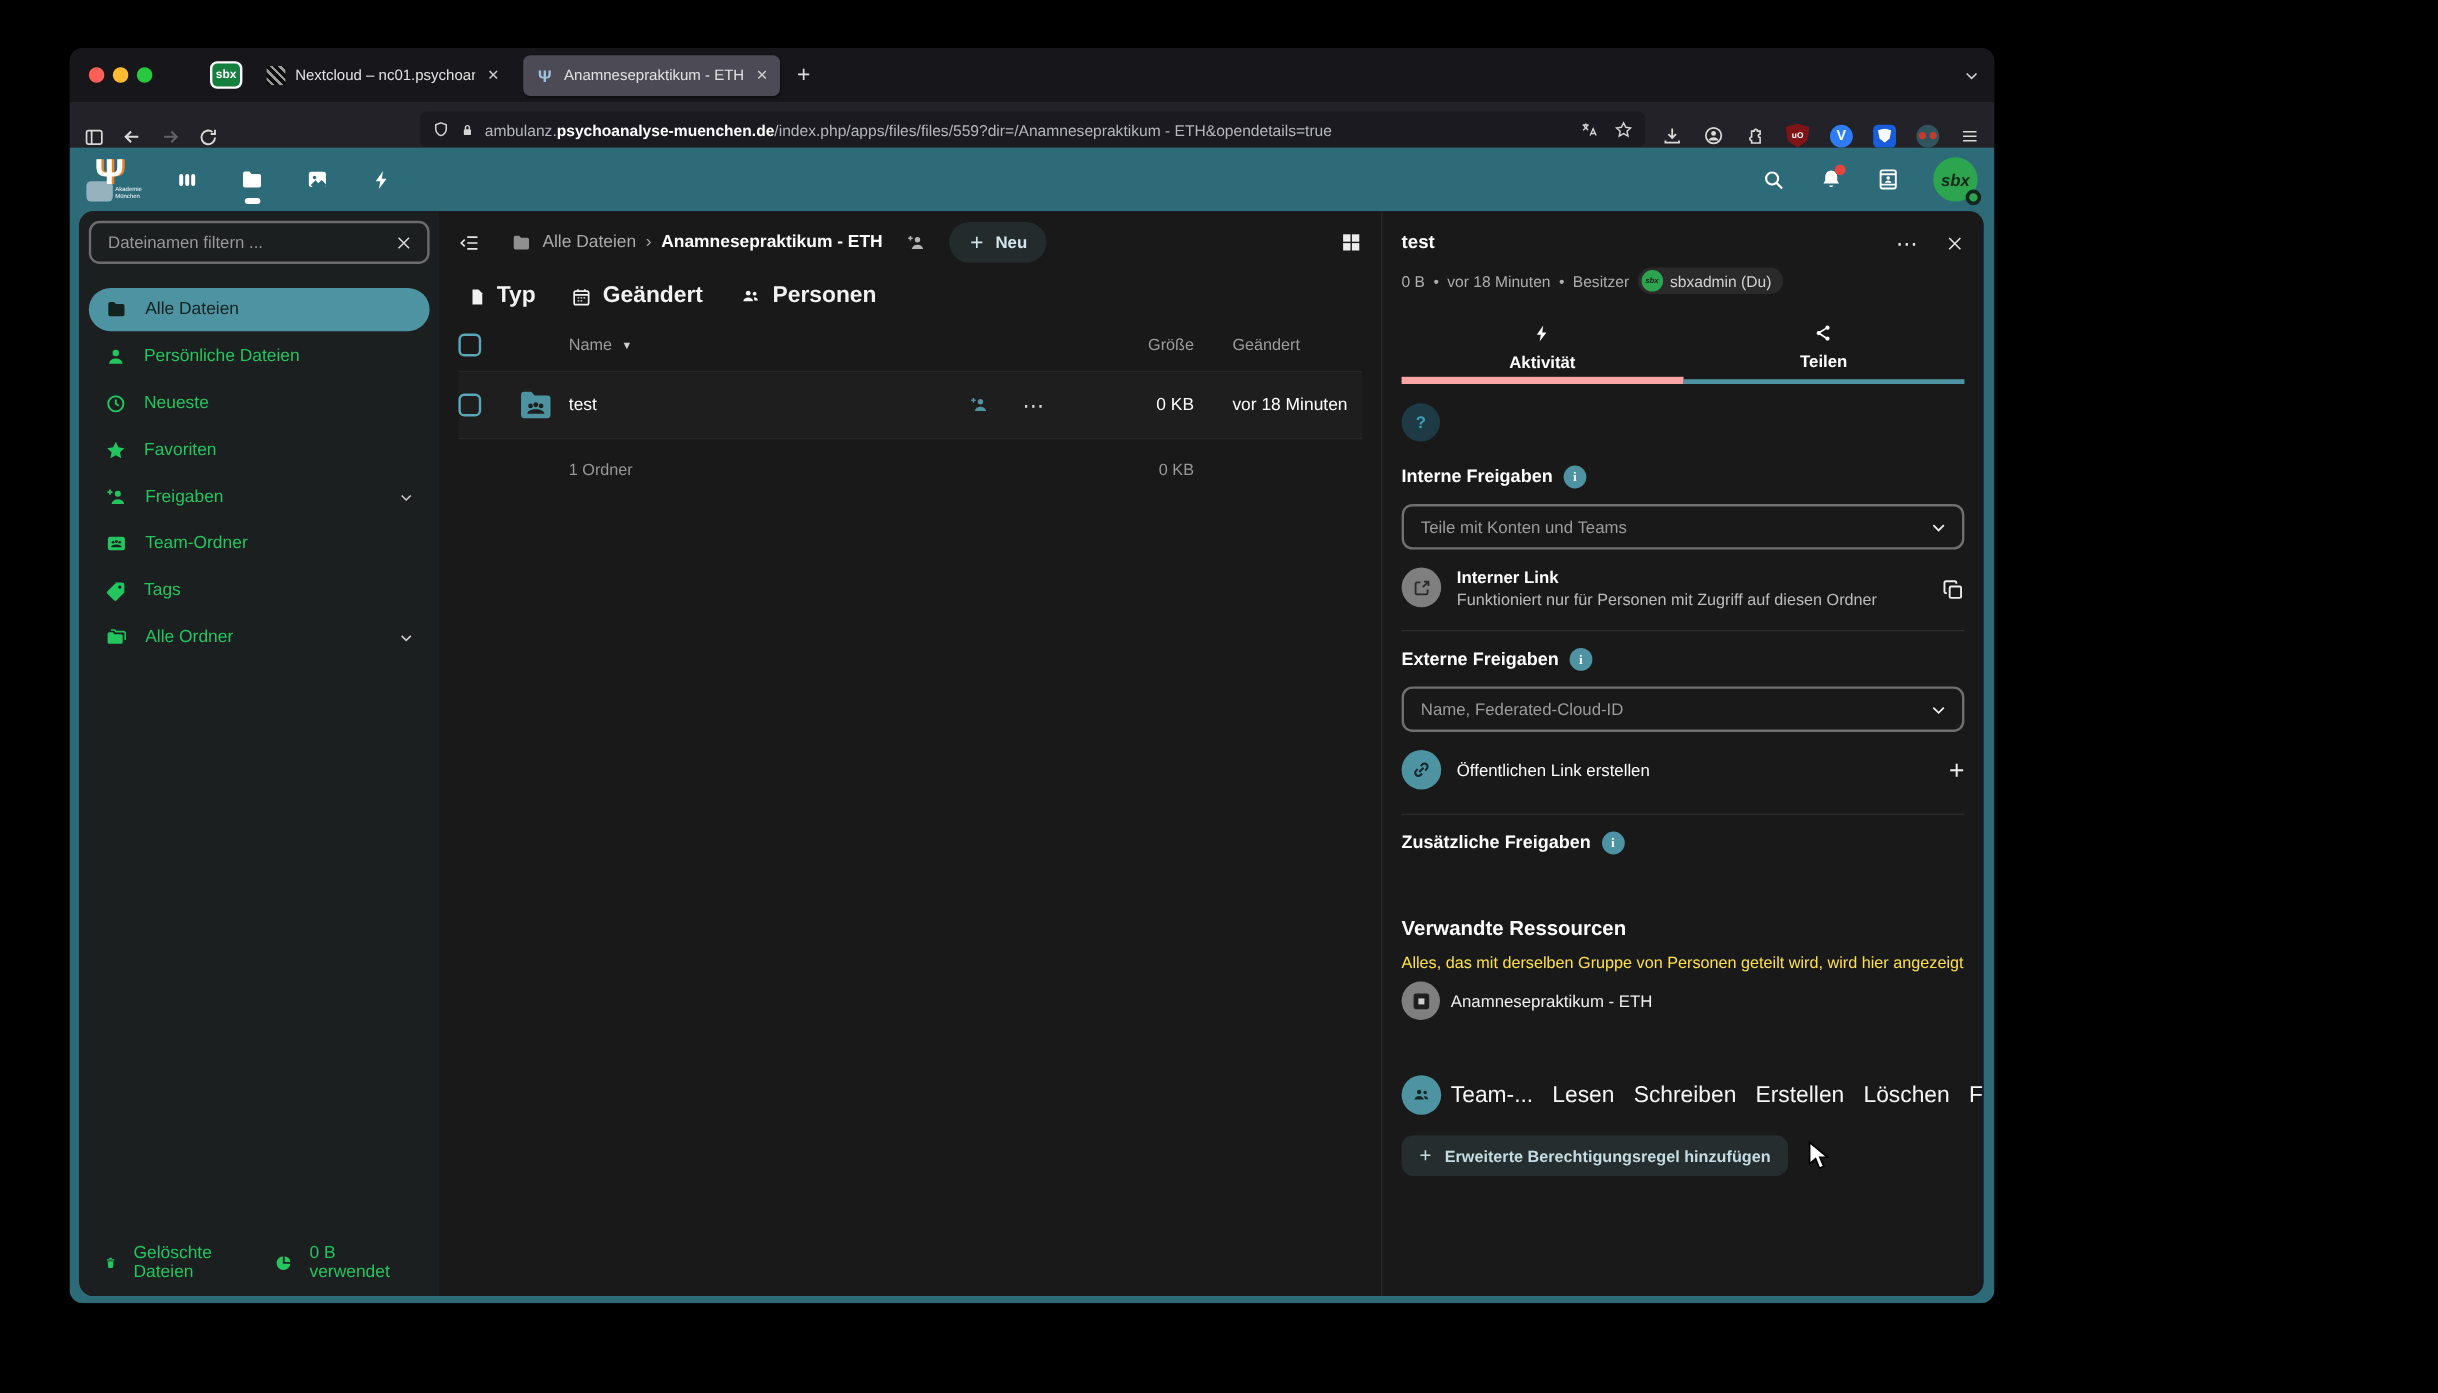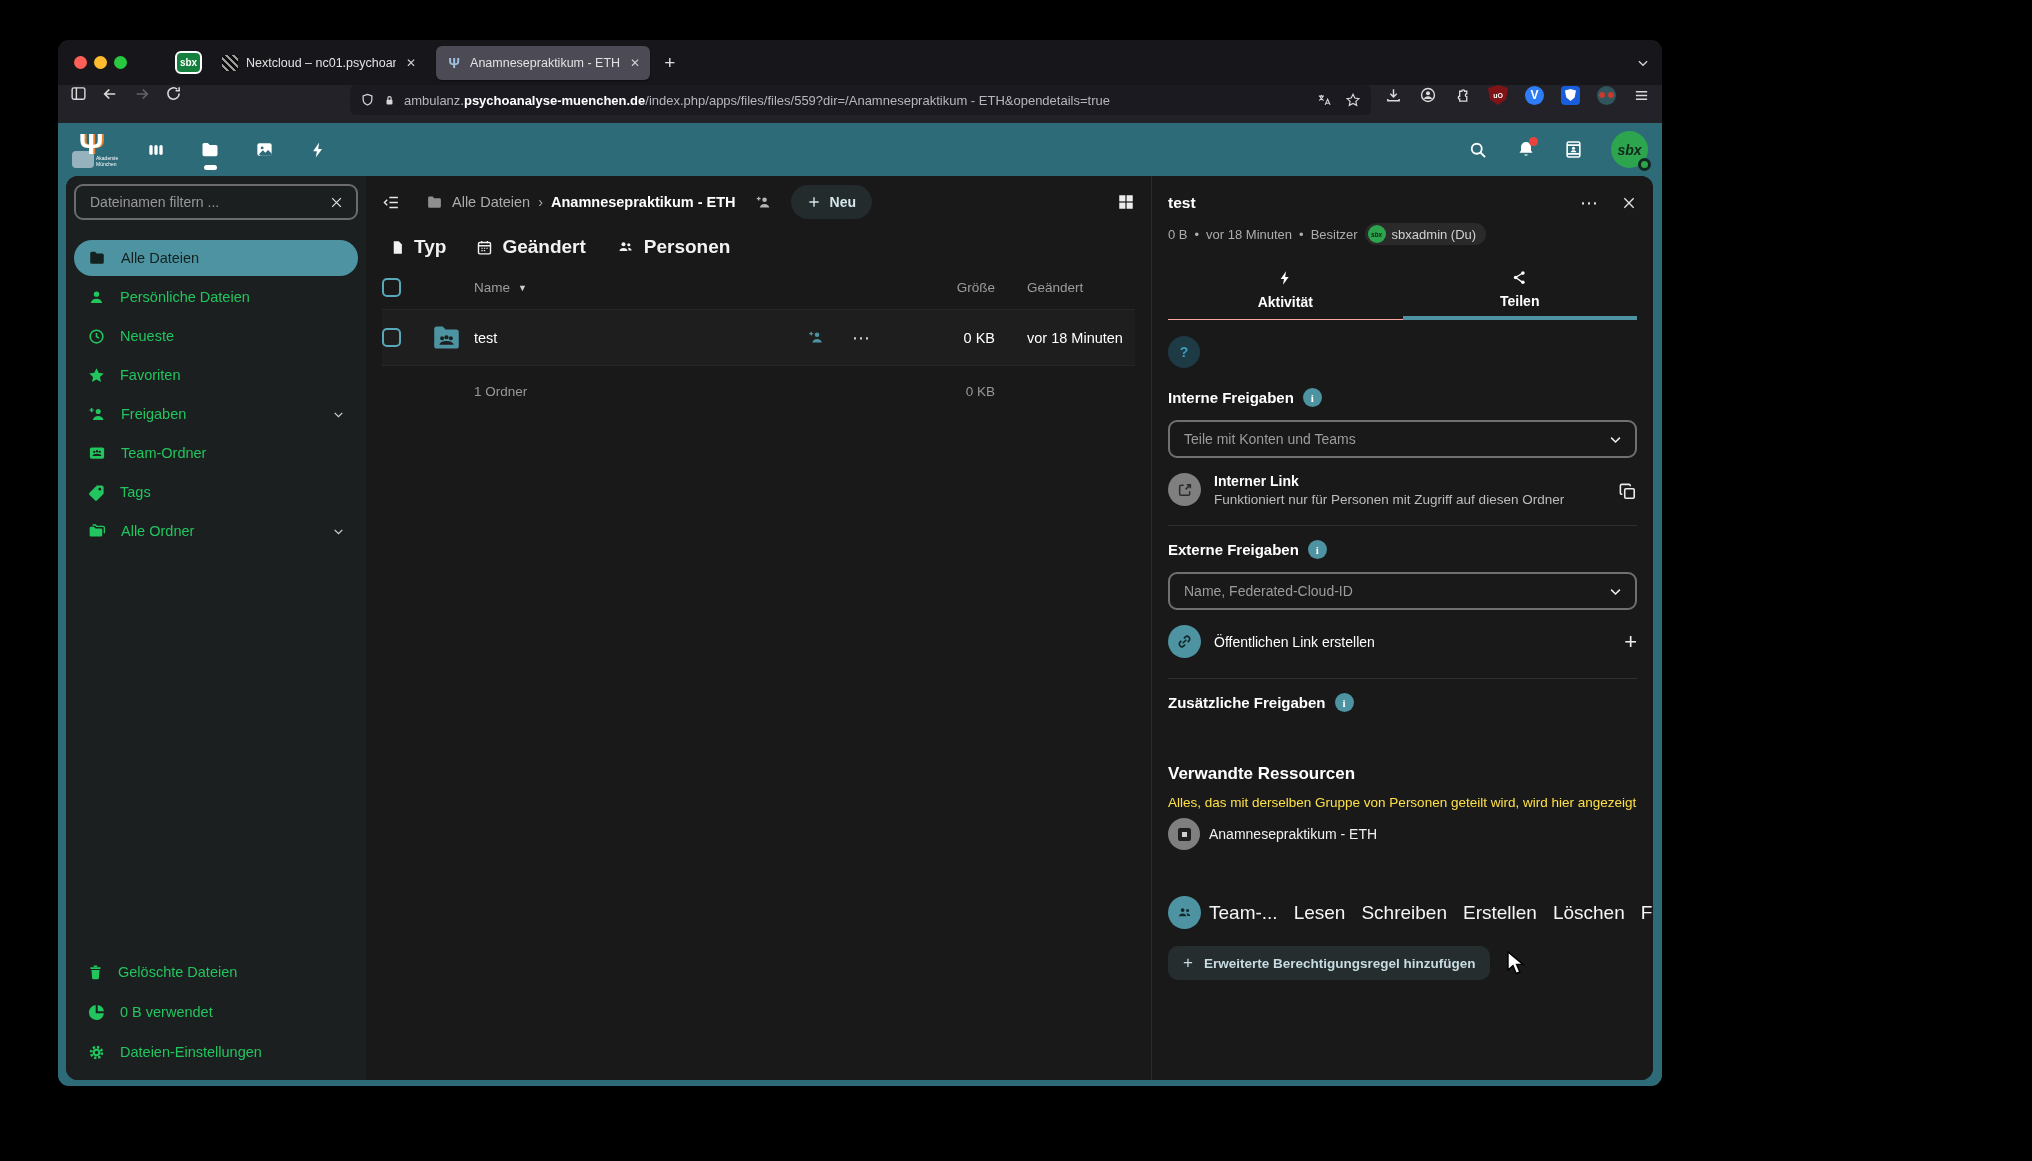--- a/index.html
+++ b/index.html
@@ -18,21 +18,21 @@
   .tab{height:34px;display:flex;align-items:center;gap:8px;padding:0 10px;border-radius:6px;font-size:12.5px;color:#e2e2e2;white-space:nowrap;margin-left:10px}
   .tab .tlabel{max-width:150px;overflow:hidden;text-overflow:clip}
   .tab.active{background:#4b4a55;box-shadow:0 1px 2px rgba(0,0,0,.4)}
   .tab-x{color:#cfcfcf;font-size:12px;margin-left:2px}
   .fav1{width:16px;height:16px;border-radius:3px;background:#0c0c0c;background-image:repeating-linear-gradient(45deg,transparent 0 3px,#9a9a9a 3px 5px)}
   .fav2{width:16px;height:16px;display:grid;place-items:center;color:#9fc3df;font-size:14px;font-weight:bold}
   .newtab{margin-left:14px;color:#dcdcdc;font-size:19px;font-weight:300}
   .tab-overflow{margin-left:auto;color:#cfcfcf}
 
   
-  .toolbar{height:38px;background:#232229;display:flex;align-items:flex-start;padding:0 12px;gap:14px}
+  .toolbar{height:38px;background:#232229;display:flex;align-items:flex-end;padding:0 12px;gap:14px}
   .ticon{color:#dadada}
   .ticon.disabled{color:#63626b}
   .tspacer{width:158px}
   .urlbar{width:1150px;height:30px;background:#1b1a21;border-radius:6px;display:flex;align-items:center;padding:0 10px;gap:8px;font-size:13px}
   .url{flex:1;white-space:nowrap;overflow:hidden;color:#b6b6bd}
   .url b{color:#fff;font-weight:bold}
   .url-actions{display:flex;gap:12px;align-items:center;color:#d6d6d6}
   .ticons-right{margin-left:auto;display:flex;align-items:center;gap:17px}
   .ext{width:19px;height:19px;display:grid;place-items:center}
   .ext-ublock{background:#7e1416;clip-path:polygon(50% 0,100% 15%,90% 72%,50% 100%,10% 72%,0 15%);color:#fff;font-size:7px;font-weight:bold;width:20px;height:20px}
@@ -63,21 +63,21 @@
 
   
   .sidebar{width:300px;background:#1b1f20;padding:8px;display:flex;flex-direction:column;flex:none}
   .filter{height:36px;border:2px solid #6c6c6c;border-radius:9px;display:flex;align-items:center;padding:0 12px;color:#989898;font-size:14px;background:transparent}
   .filter input{flex:1;background:transparent;border:none;outline:none;color:#ddd;font-size:14px;font-family:inherit}
   .filter input::placeholder{color:#989898}
   .nav{margin-top:20px;display:flex;flex-direction:column;gap:3px}
   .nav-item{height:36px;border-radius:20px;display:flex;align-items:center;gap:14px;padding:0 13px;font-size:14.5px;color:#22c55e}
   .nav-item .chev{margin-left:auto;color:#cfcfcf}
   .nav-item.selected{background:#4d93a1;color:#13211f}
-  .nav-bottom{margin-top:auto;display:flex;flex-direction:column;gap:4px;padding-bottom:2px}
+  .nav-bottom{margin-top:auto;display:flex;flex-direction:row;gap:20px;padding-bottom:2px}
 
   
   .main{flex:1;display:flex;flex-direction:column;background:#191919;padding:0 16px;min-width:0}
   .toprow{height:52px;display:flex;align-items:center;gap:8px}
   .collapse{color:#e6e6e6;margin-right:16px}
   .crumb{display:flex;align-items:center;gap:8px;color:#ababab;font-size:14.5px}
   .crumb .cur{color:#fff;font-weight:bold}
   .crumb-share{color:#b5b5b5;margin-left:10px}
   .btn-neu{height:34px;border-radius:17px;background:#232b2d;color:#d3e6ea;font-weight:bold;font-size:14px;display:flex;align-items:center;gap:9px;padding:0 16px;margin-left:10px}
   .grid-toggle{margin-left:auto;color:#ececec}
@@ -98,21 +98,21 @@
 
   
   .panel{width:502px;flex:none;background:#191919;border-left:1px solid #2c2c2c;padding:0 16px;position:relative}
   .p-title-row{display:flex;align-items:center;margin-top:16px}
   .p-title{font-size:15.5px;font-weight:bold;color:#fff}
   .p-actions{margin-left:auto;display:flex;gap:22px;align-items:center;color:#e3e3e3}
   .p-meta{display:flex;align-items:center;gap:7px;margin-top:9px;font-size:13px;color:#adadad;white-space:nowrap}
   .owner-pill{display:flex;align-items:center;gap:6px;background:#2a2a2a;border-radius:12px;padding:2px 10px 2px 3px;color:#d2d2d2}
   .mini-avatar{width:18px;height:18px;border-radius:50%;background:#2da44e;display:grid;place-items:center;color:#0f2417;font-size:6.5px;font-weight:bold;font-style:italic}
   .p-tabs{display:flex;margin-top:24px}
-  .p-tab{flex:1;display:flex;flex-direction:column;align-items:center;gap:7px;padding-bottom:0;color:#fff;font-size:14px;font-weight:bold;border-bottom:1px solid #fca5a5}
+  .p-tab{flex:1;display:flex;flex-direction:column;align-items:center;gap:7px;padding-bottom:0;color:#fff;font-size:14px;font-weight:bold;border-bottom:6px solid #fca5a5}
   .p-tab.active{border-bottom:4px solid #4d93a1;padding-bottom:7px}
   .help-circle{width:32px;height:32px;border-radius:50%;background:#1e3a44;color:#3d9dbd;font-size:14px;font-weight:bold;display:grid;place-items:center;margin-top:16px}
   .h-sec{display:flex;align-items:center;gap:9px;font-size:15px;font-weight:bold;color:#fff}
   .info-i{width:19px;height:19px;border-radius:50%;background:#4d93a1;color:#fff;font-size:11px;font-weight:bold;display:grid;place-items:center;font-family:"Liberation Serif",serif}
   .combo{height:38px;border:2px solid #707070;border-radius:9px;display:flex;align-items:center;padding:0 12px;margin-top:13px}
   .combo input{flex:1;background:transparent;border:none;outline:none;color:#ddd;font-size:14px;font-family:inherit}
   .combo input::placeholder{color:#9c9c9c}
   .combo .chev{color:#eee}
   .share-row{display:flex;align-items:flex-start;gap:13px;margin-top:15px}
   .circle{width:33px;height:33px;border-radius:50%;display:grid;place-items:center;flex:none}

